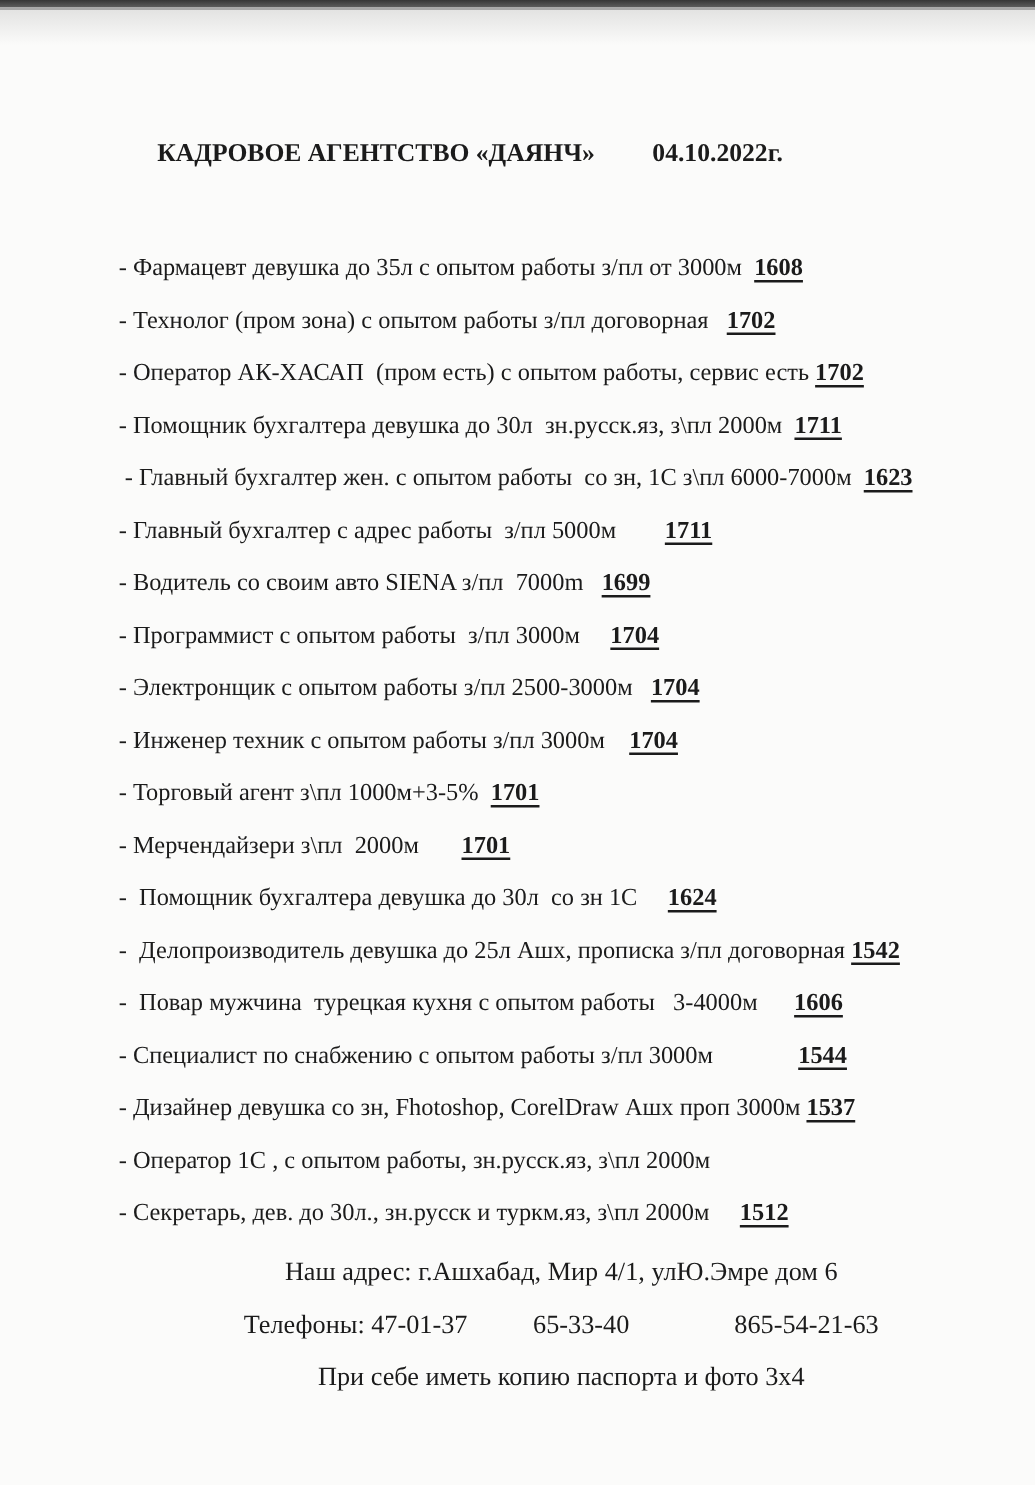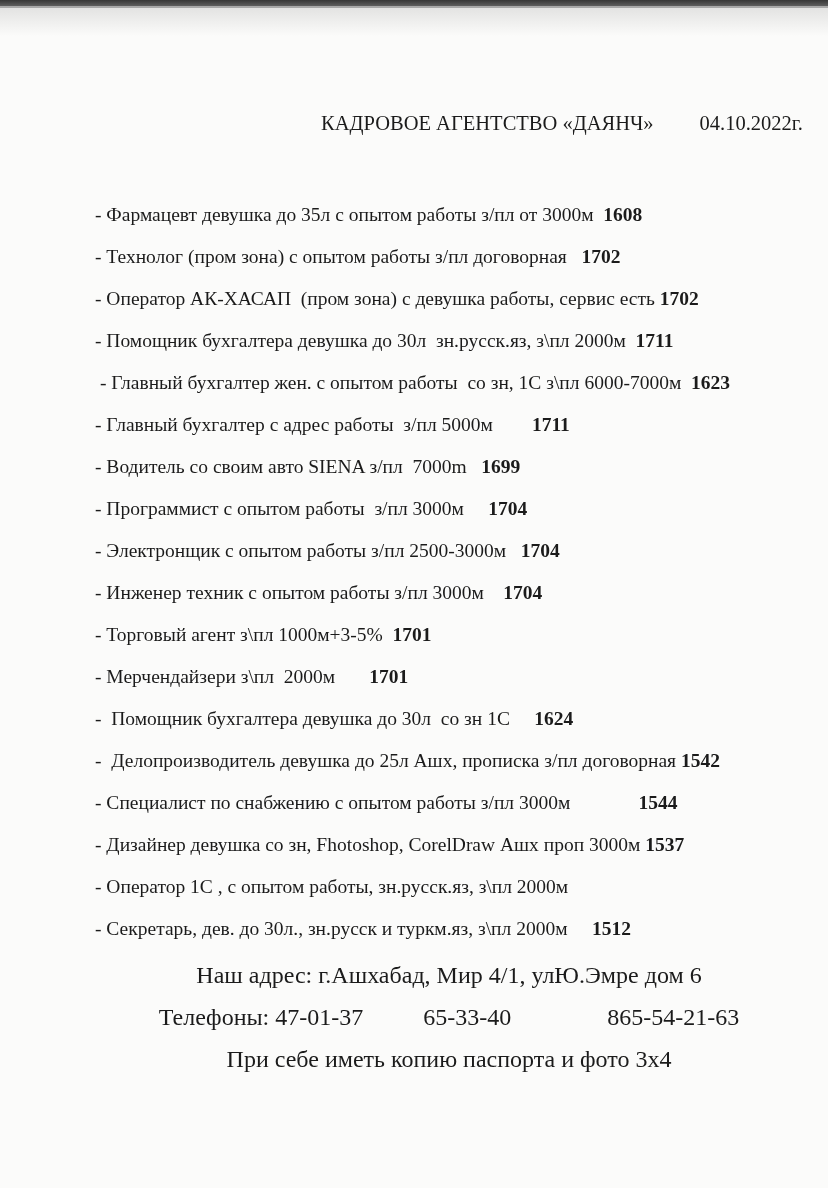--- a/index.html
+++ b/index.html
@@ -22,80 +22,81 @@
   .top-fade {
     height: 28px;
     background: linear-gradient(#e3e3e2, #fbfbfa);
   }
   .content {
     padding: 0 25px 0 95px;
   }
   .title-row {
     margin-top: 24px;
     line-height: 42px;
-    font-weight: normal;
+    font-weight: bold;
     font-size: 20.5px;
     white-space: pre;
-    text-align: right;
   }
   .title-row .date {
     margin-left: 46px;
   }
   .list {
     margin-top: 8px;
   }
   .line {
     line-height: 42px;
     font-size: 19.5px;
     white-space: pre;
   }
   
   .line:nth-child(20) {
     line-height: 34px;
   }
   .code {
     font-weight: bold;
+    text-decoration: underline;
     text-decoration-thickness: 1.5px;
     text-underline-offset: 4px;
   }
   .footer {
     margin-top: 4px;
     text-align: center;
   }
   .f-line {
-    font-size: 24px;
+    font-size: 21px;
     line-height: 42px;
     white-space: pre;
   }
 </style>
 </head>
 <body>
 
 <div class="screen">
   <div class="top-bar"></div>
   <div class="top-fade"></div>
   <div class="content">
     <div class="title-row">
       <span class="title">КАДРОВОЕ АГЕНТСТВО «ДАЯНЧ»</span><span class="date">04.10.2022г.</span>
     </div>
     <div class="list" id="vacancy-list">
         <div class="line"><span class="t">- Фармацевт девушка до 35л с опытом работы з/пл от 3000м  </span><span class="code">1608</span></div>
         <div class="line"><span class="t">- Технолог (пром зона) с опытом работы з/пл договорная   </span><span class="code">1702</span></div>
-        <div class="line"><span class="t">- Оператор АК-ХАСАП  (пром зона) с девушка работы, сервис есть </span><span class="code">1702</span></div>
+        <div class="line"><span class="t">- Оператор АК-ХАСАП  (пром есть) с опытом работы, сервис есть </span><span class="code">1702</span></div>
         <div class="line"><span class="t">- Помощник бухгалтера девушка до 30л  зн.русск.яз, з\пл 2000м  </span><span class="code">1711</span></div>
         <div class="line"><span class="t"> - Главный бухгалтер жен. с опытом работы  со зн, 1С з\пл 6000-7000м  </span><span class="code">1623</span></div>
         <div class="line"><span class="t">- Главный бухгалтер с адрес работы  з/пл 5000м        </span><span class="code">1711</span></div>
         <div class="line"><span class="t">- Водитель со своим авто SIENA з/пл  7000m   </span><span class="code">1699</span></div>
         <div class="line"><span class="t">- Программист с опытом работы  з/пл 3000м     </span><span class="code">1704</span></div>
         <div class="line"><span class="t">- Электронщик с опытом работы з/пл 2500-3000м   </span><span class="code">1704</span></div>
         <div class="line"><span class="t">- Инженер техник с опытом работы з/пл 3000м    </span><span class="code">1704</span></div>
         <div class="line"><span class="t">- Торговый агент з\пл 1000м+3-5%  </span><span class="code">1701</span></div>
         <div class="line"><span class="t">- Мерчендайзери з\пл  2000м       </span><span class="code">1701</span></div>
         <div class="line"><span class="t">-  Помощник бухгалтера девушка до 30л  со зн 1С     </span><span class="code">1624</span></div>
         <div class="line"><span class="t">-  Делопроизводитель девушка до 25л Ашх, прописка з/пл договорная </span><span class="code">1542</span></div>
+        <div class="line"><span class="t">-  Повар мужчина  турецкая кухня с опытом работы   3-4000м      </span><span class="code">1606</span></div>
         <div class="line"><span class="t">- Специалист по снабжению с опытом работы з/пл 3000м              </span><span class="code">1544</span></div>
         <div class="line"><span class="t">- Дизайнер девушка со зн, Fhotoshop, CorelDraw Ашх проп 3000м </span><span class="code">1537</span></div>
         <div class="line"><span class="t">- Оператор 1С , с опытом работы, зн.русск.яз, з\пл 2000м</span><span class="code"></span></div>
         <div class="line"><span class="t">- Секретарь, дев. до 30л., зн.русск и туркм.яз, з\пл 2000м     </span><span class="code">1512</span></div>
       </div>
     <div class="footer">
       <div class="f-line">Наш адрес: г.Ашхабад, Мир 4/1, улЮ.Эмре дом 6</div>
       <div class="f-line">Телефоны: 47-01-37          65-33-40                865-54-21-63</div>
       <div class="f-line">При себе иметь копию паспорта и фото 3х4</div>
     </div>

